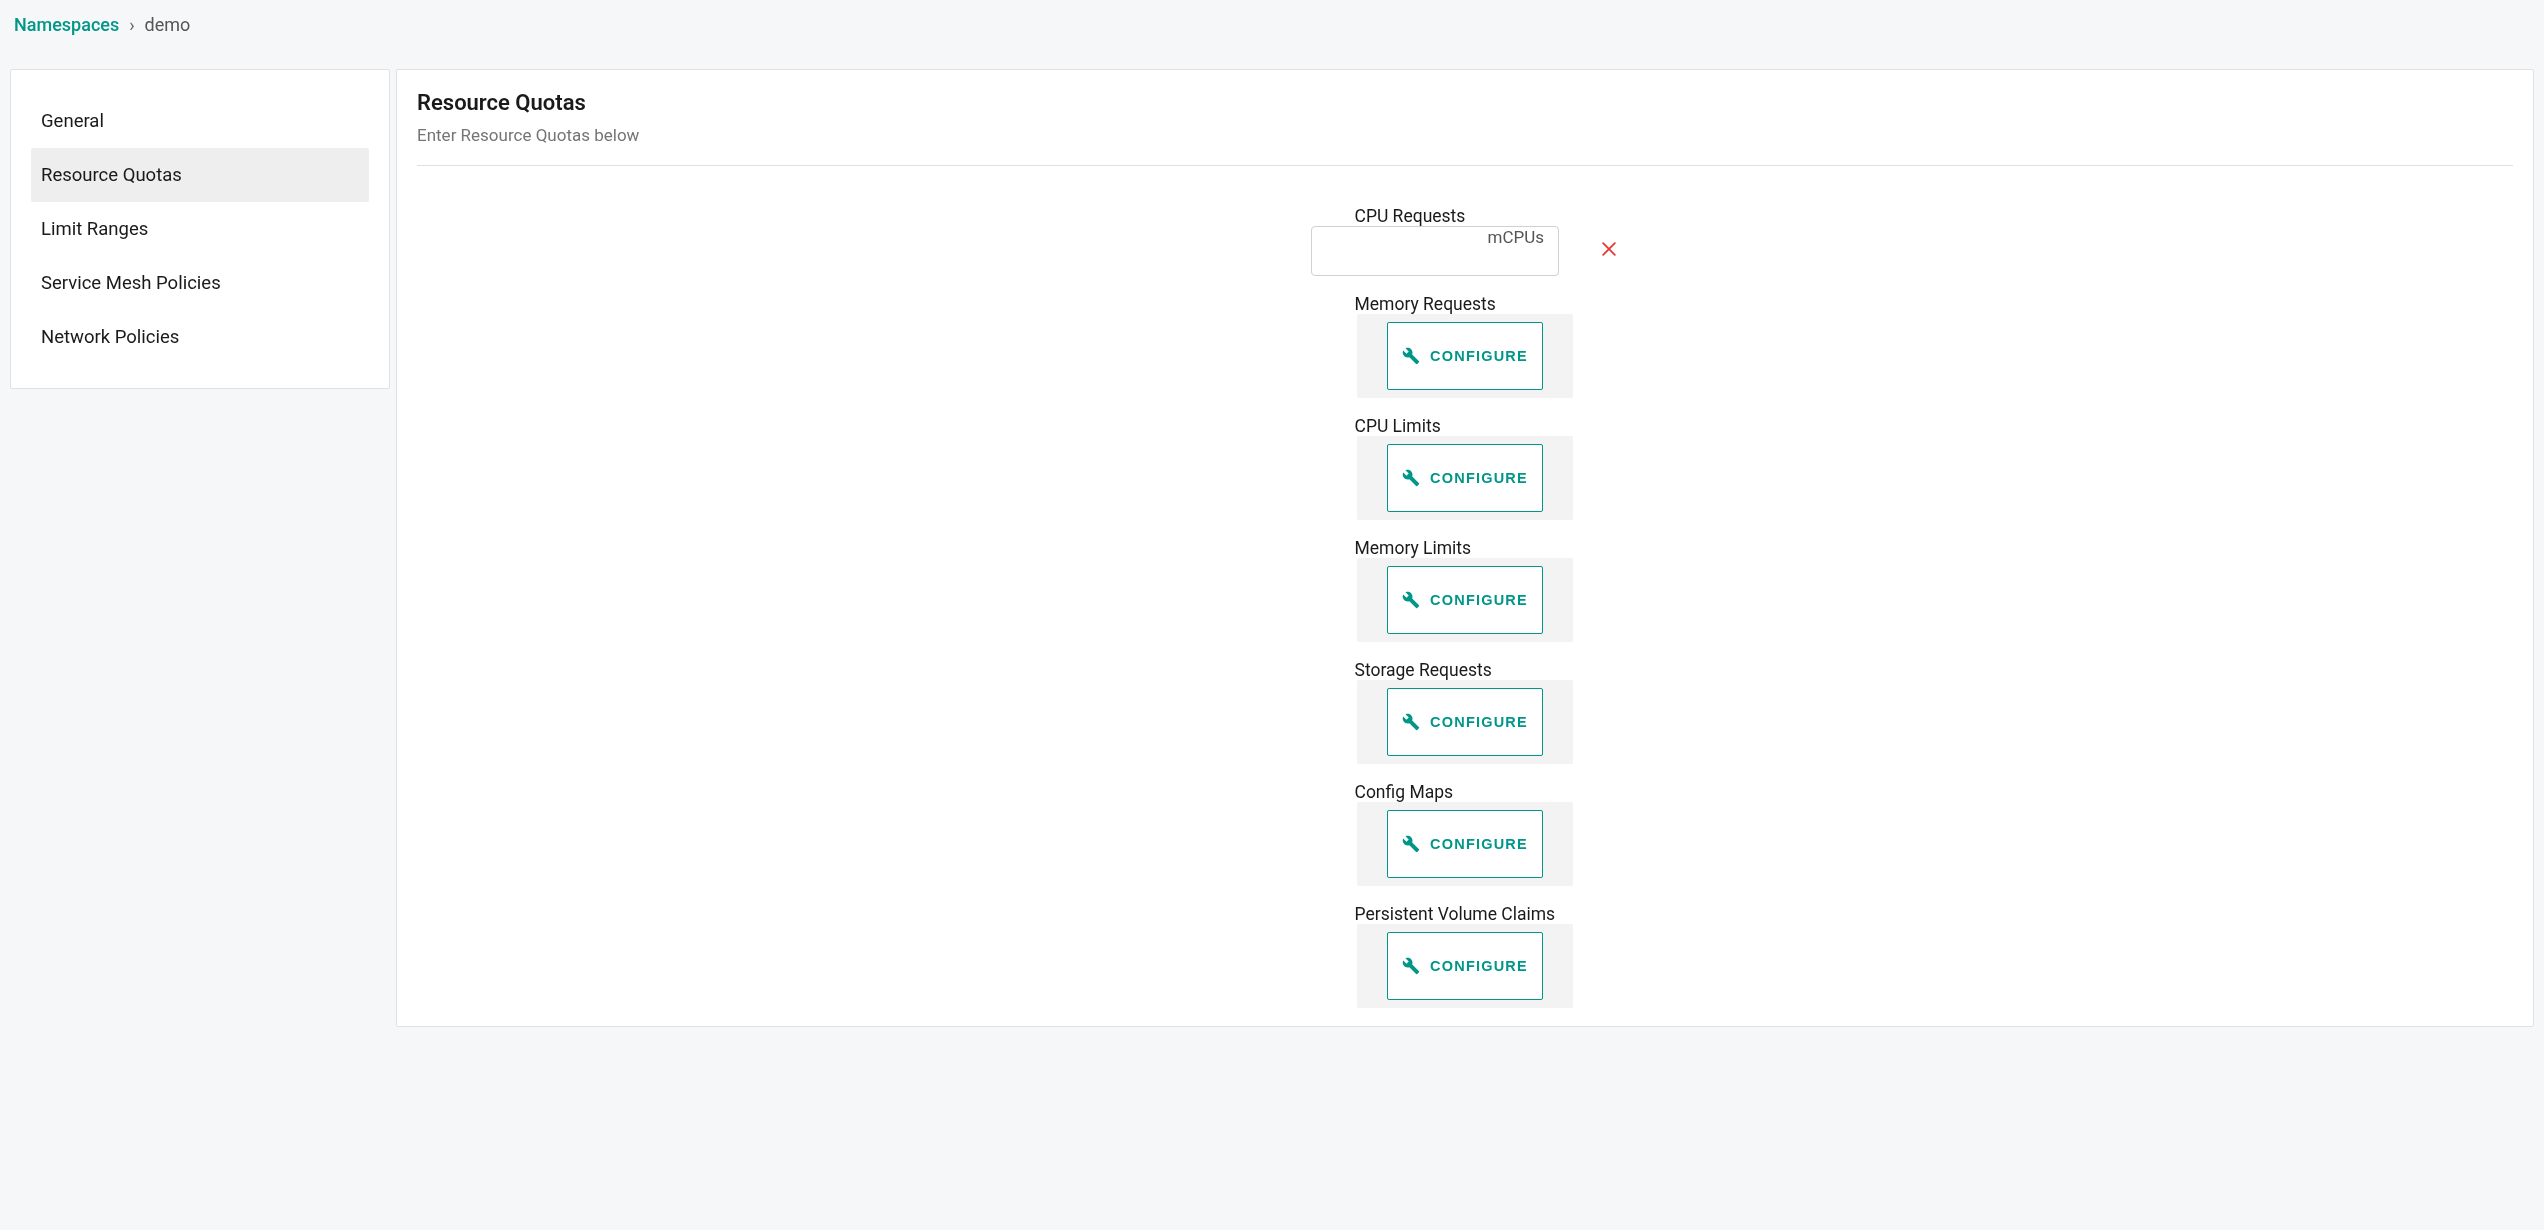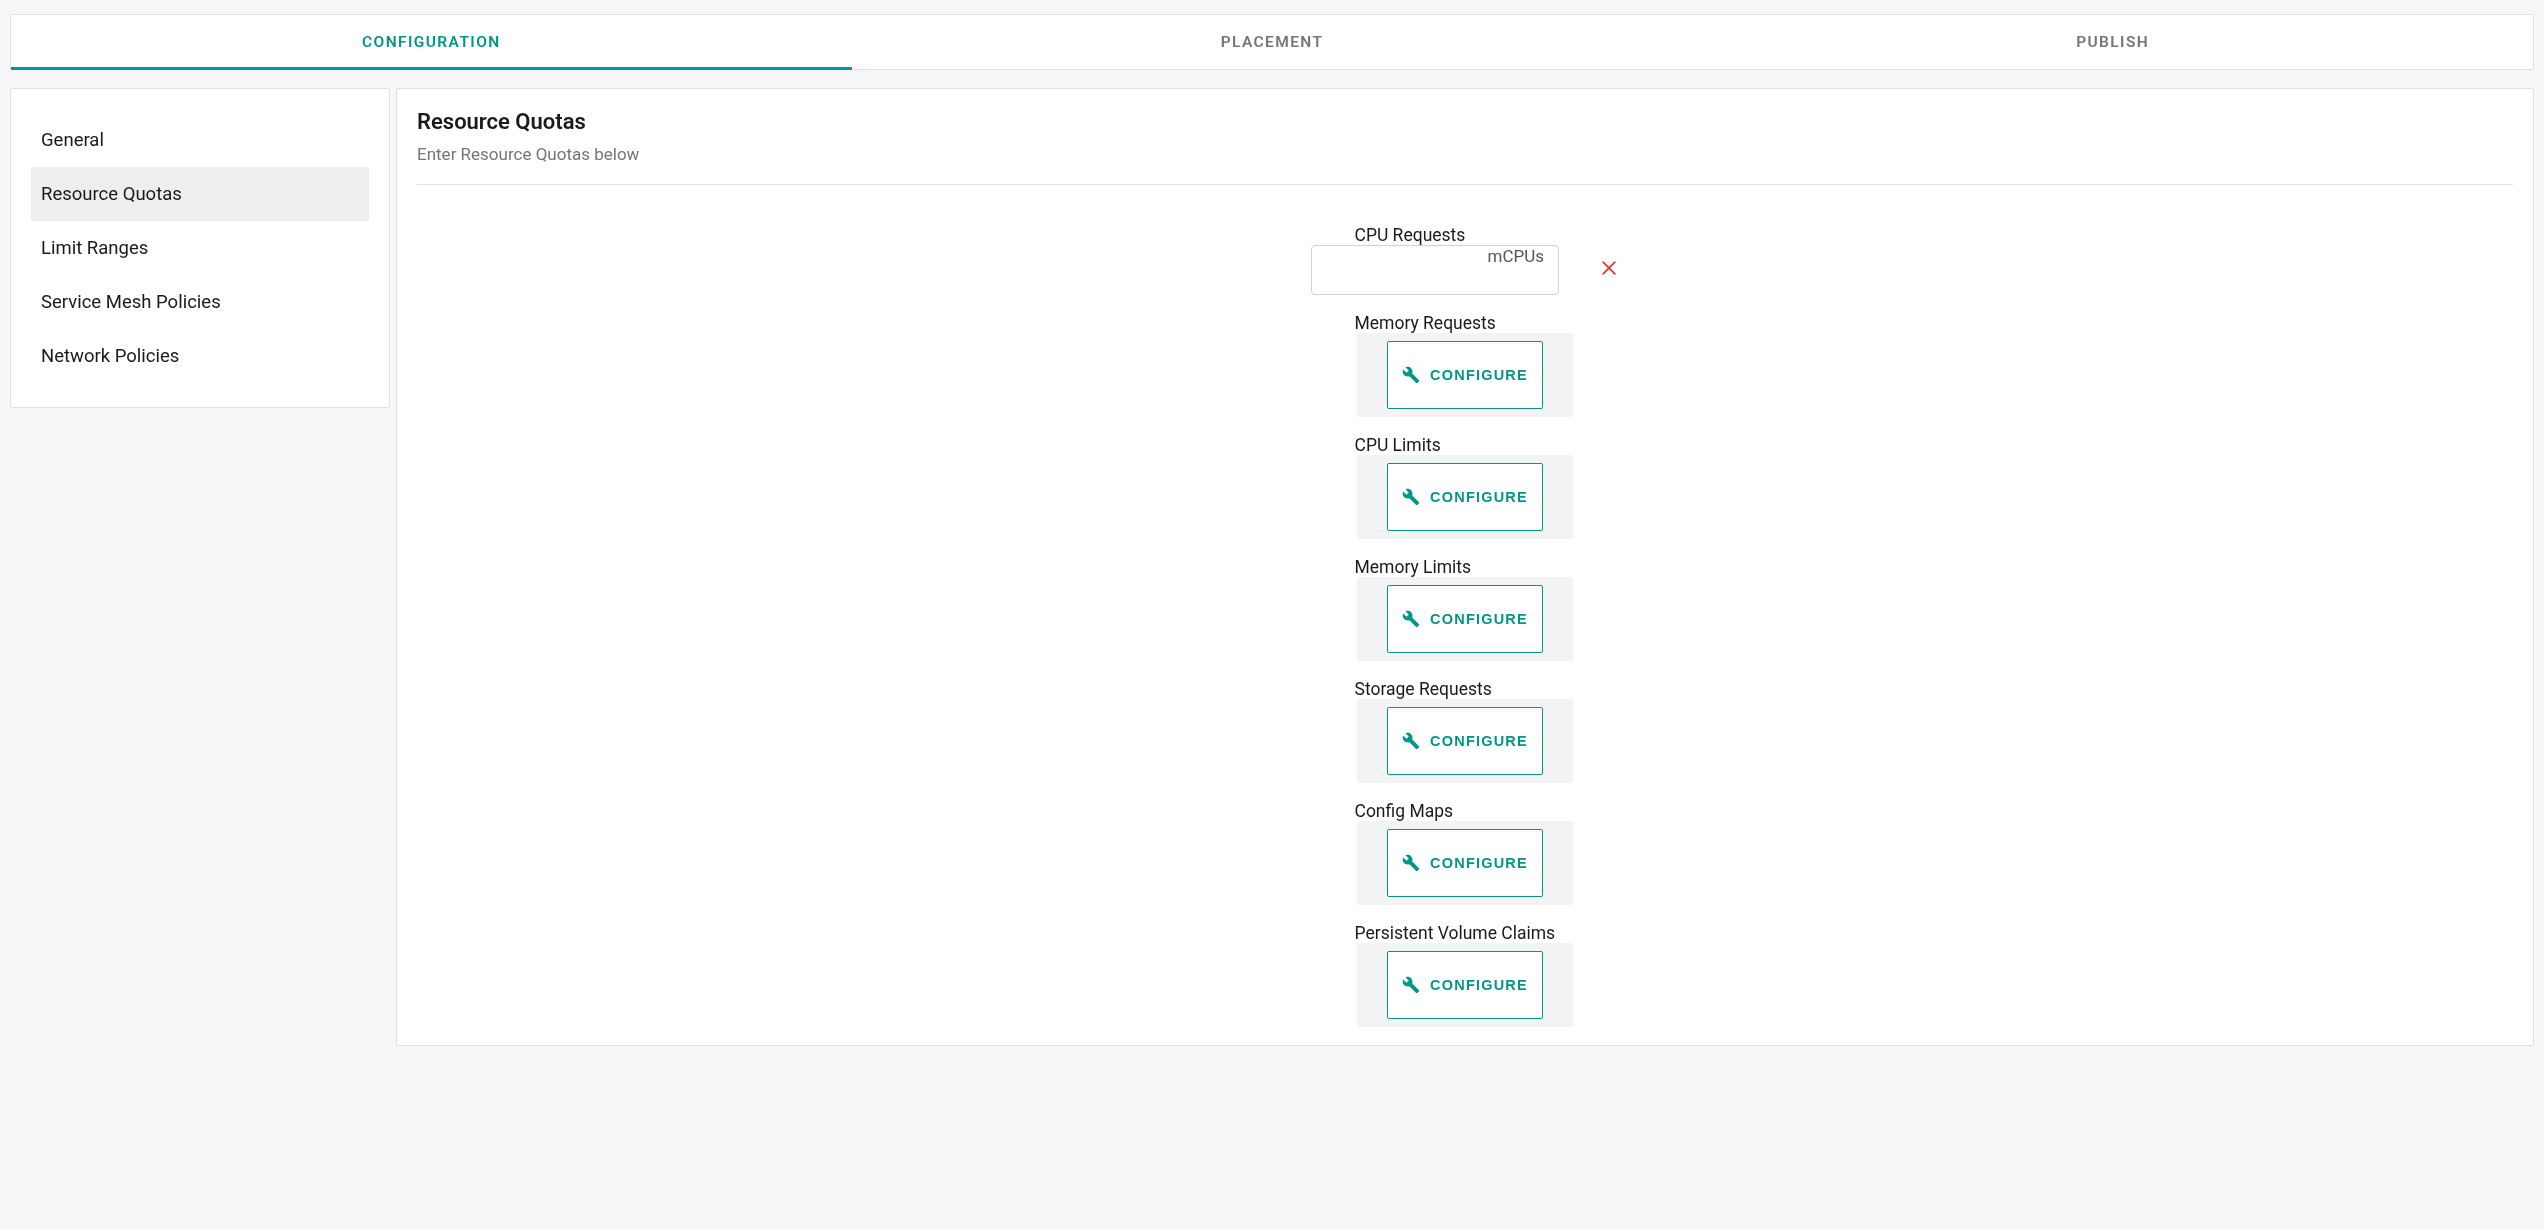--- a/index.html
+++ b/index.html
@@ -175,26 +175,26 @@
     width: 18px;
     height: 18px;
     fill: #009688;
   }
 </style>
 </head>
 <body>
 
 <div class="page">
 
-
-  <div class="tabs">
-    <div class="tab active">CONFIGURATION</div>
-    <div class="tab">PLACEMENT</div>
-    <div class="tab">PUBLISH</div>
+  <div class="breadcrumb">
+    <a href="#">Namespaces</a>
+    <span class="sep">›</span>
+    <span class="current">demo</span>
   </div>
+
 
   <div class="content-row">
 
     <div class="sidebar">
       <div class="sidebar-item">General</div>
       <div class="sidebar-item active">Resource Quotas</div>
       <div class="sidebar-item">Limit Ranges</div>
       <div class="sidebar-item">Service Mesh Policies</div>
       <div class="sidebar-item">Network Policies</div>
     </div>

